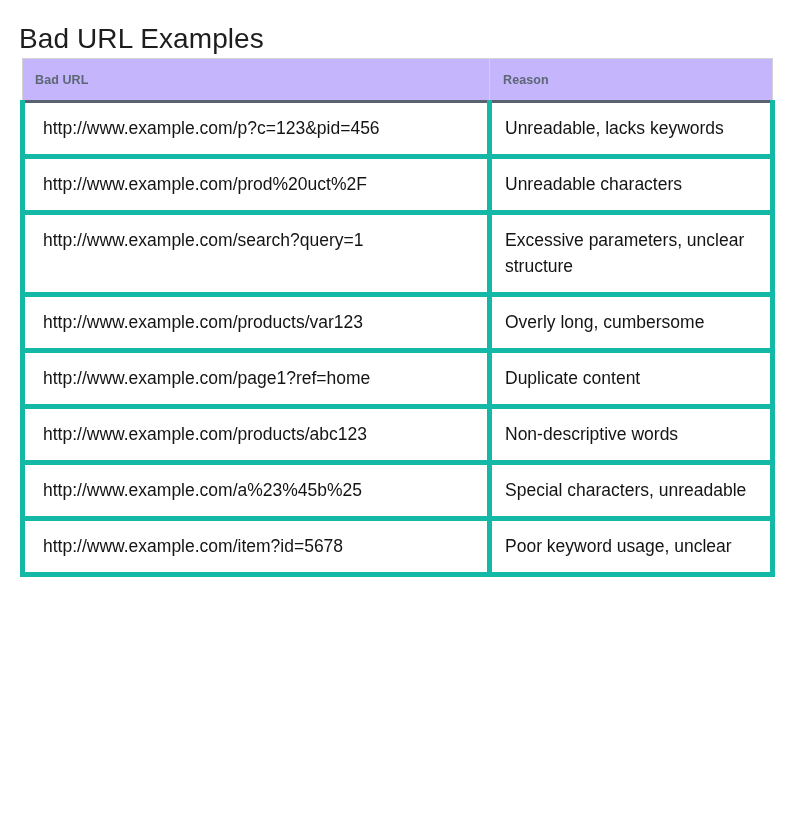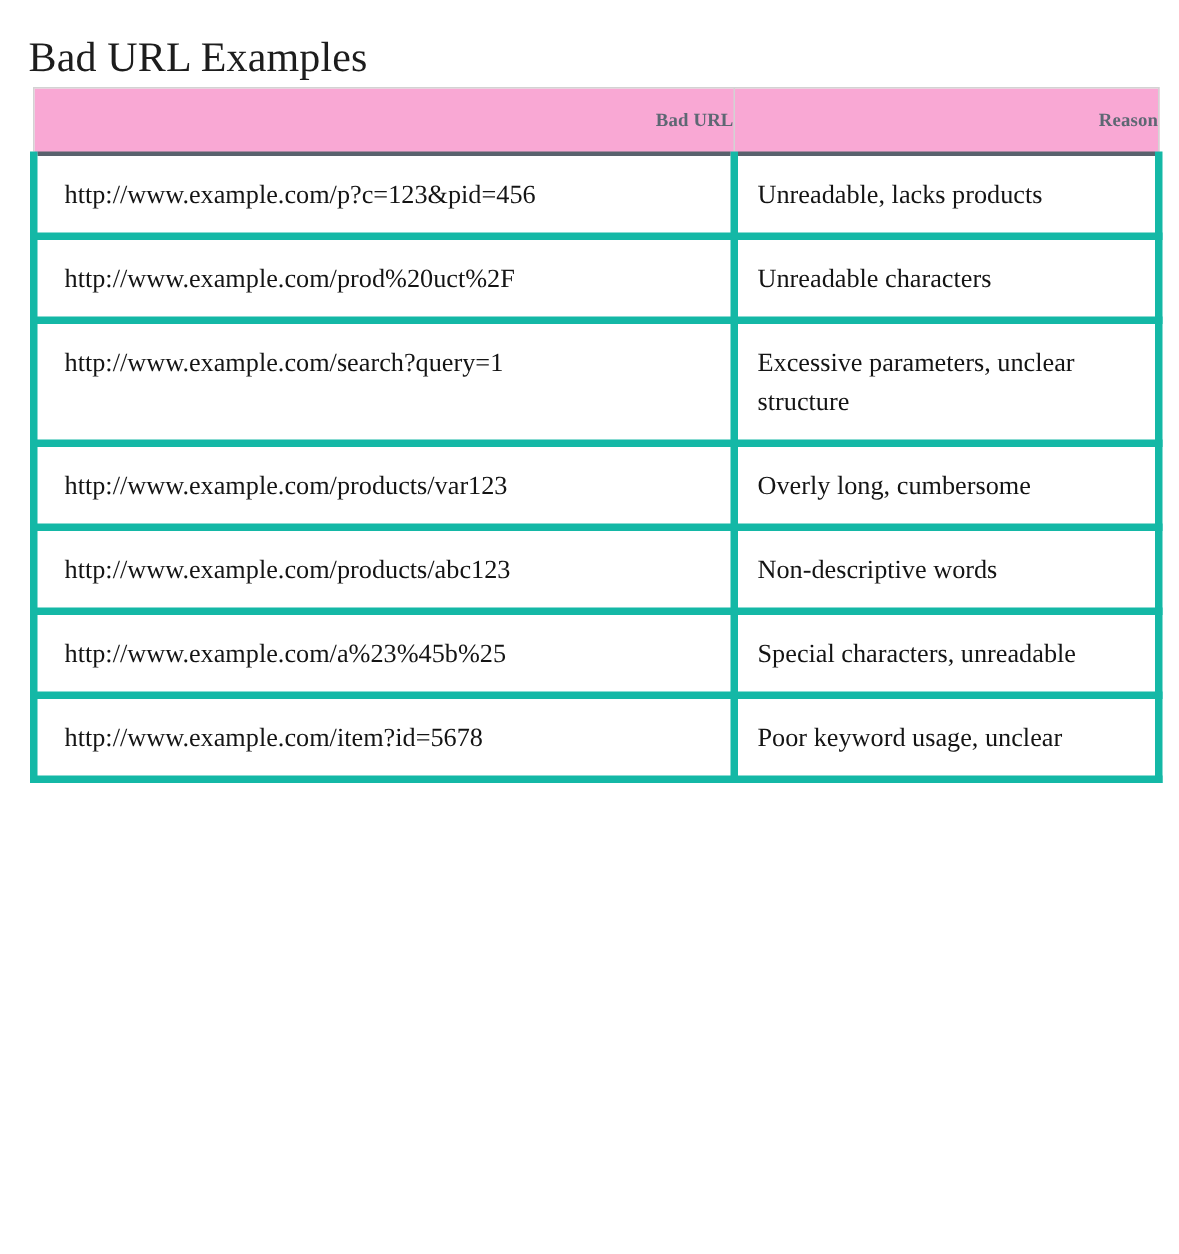--- a/index.html
+++ b/index.html
@@ -12,21 +12,20 @@
     height: 836px;
     font-family: "Liberation Sans", sans-serif;
     color: #1a1a1a;
     overflow: hidden;
   }
   .page {
     position: relative;
     width: 786px;
     height: 660px;
     box-sizing: border-box;
-    font-family: Liberation Serif, serif;
   }
   .page-title {
     position: absolute;
     left: 19px;
     top: 2px;
     font-size: 28px;
     font-weight: 400;
     letter-spacing: 0.1px;
     color: #1d1d1d;
     line-height: 36px;
@@ -40,24 +39,24 @@
   }
   table.url-table {
     border-collapse: collapse;
     width: 750px;
     table-layout: fixed;
   }
   table.url-table col.col-url { width: 467px; }
   table.url-table col.col-reason { width: 283px; }
 
   thead th {
-    background: #f9a8d4;
+    background: #c4b5fd;
     border: 1px solid #d3d3d3;
     border-bottom: 3px solid #59626d;
-    text-align: right;
+    text-align: left;
     font-size: 12.5px;
     font-weight: bold;
     color: #5d6773;
     padding: 14px 0 13px 12px;
     vertical-align: middle;
     letter-spacing: 0.1px;
   }
   thead th.th-reason {
     padding-left: 13px;
   }
@@ -99,33 +98,37 @@
       </colgroup>
       <thead>
         <tr>
           <th class="th-url">Bad URL</th>
           <th class="th-reason">Reason</th>
         </tr>
       </thead>
       <tbody id="table-body">
           <tr>
             <td class="cell-url">http://www.example.com/p?c=123&amp;pid=456</td>
-            <td class="cell-reason">Unreadable, lacks products</td>
+            <td class="cell-reason">Unreadable, lacks keywords</td>
           </tr>
           <tr>
             <td class="cell-url">http://www.example.com/prod%20uct%2F</td>
             <td class="cell-reason">Unreadable characters</td>
           </tr>
           <tr>
             <td class="cell-url">http://www.example.com/search?query=1</td>
             <td class="cell-reason">Excessive parameters, unclear structure</td>
           </tr>
           <tr>
             <td class="cell-url">http://www.example.com/products/var123</td>
             <td class="cell-reason">Overly long, cumbersome</td>
+          </tr>
+          <tr>
+            <td class="cell-url">http://www.example.com/page1?ref=home</td>
+            <td class="cell-reason">Duplicate content</td>
           </tr>
           <tr>
             <td class="cell-url">http://www.example.com/products/abc123</td>
             <td class="cell-reason">Non-descriptive words</td>
           </tr>
           <tr>
             <td class="cell-url">http://www.example.com/a%23%45b%25</td>
             <td class="cell-reason">Special characters, unreadable</td>
           </tr>
           <tr>

